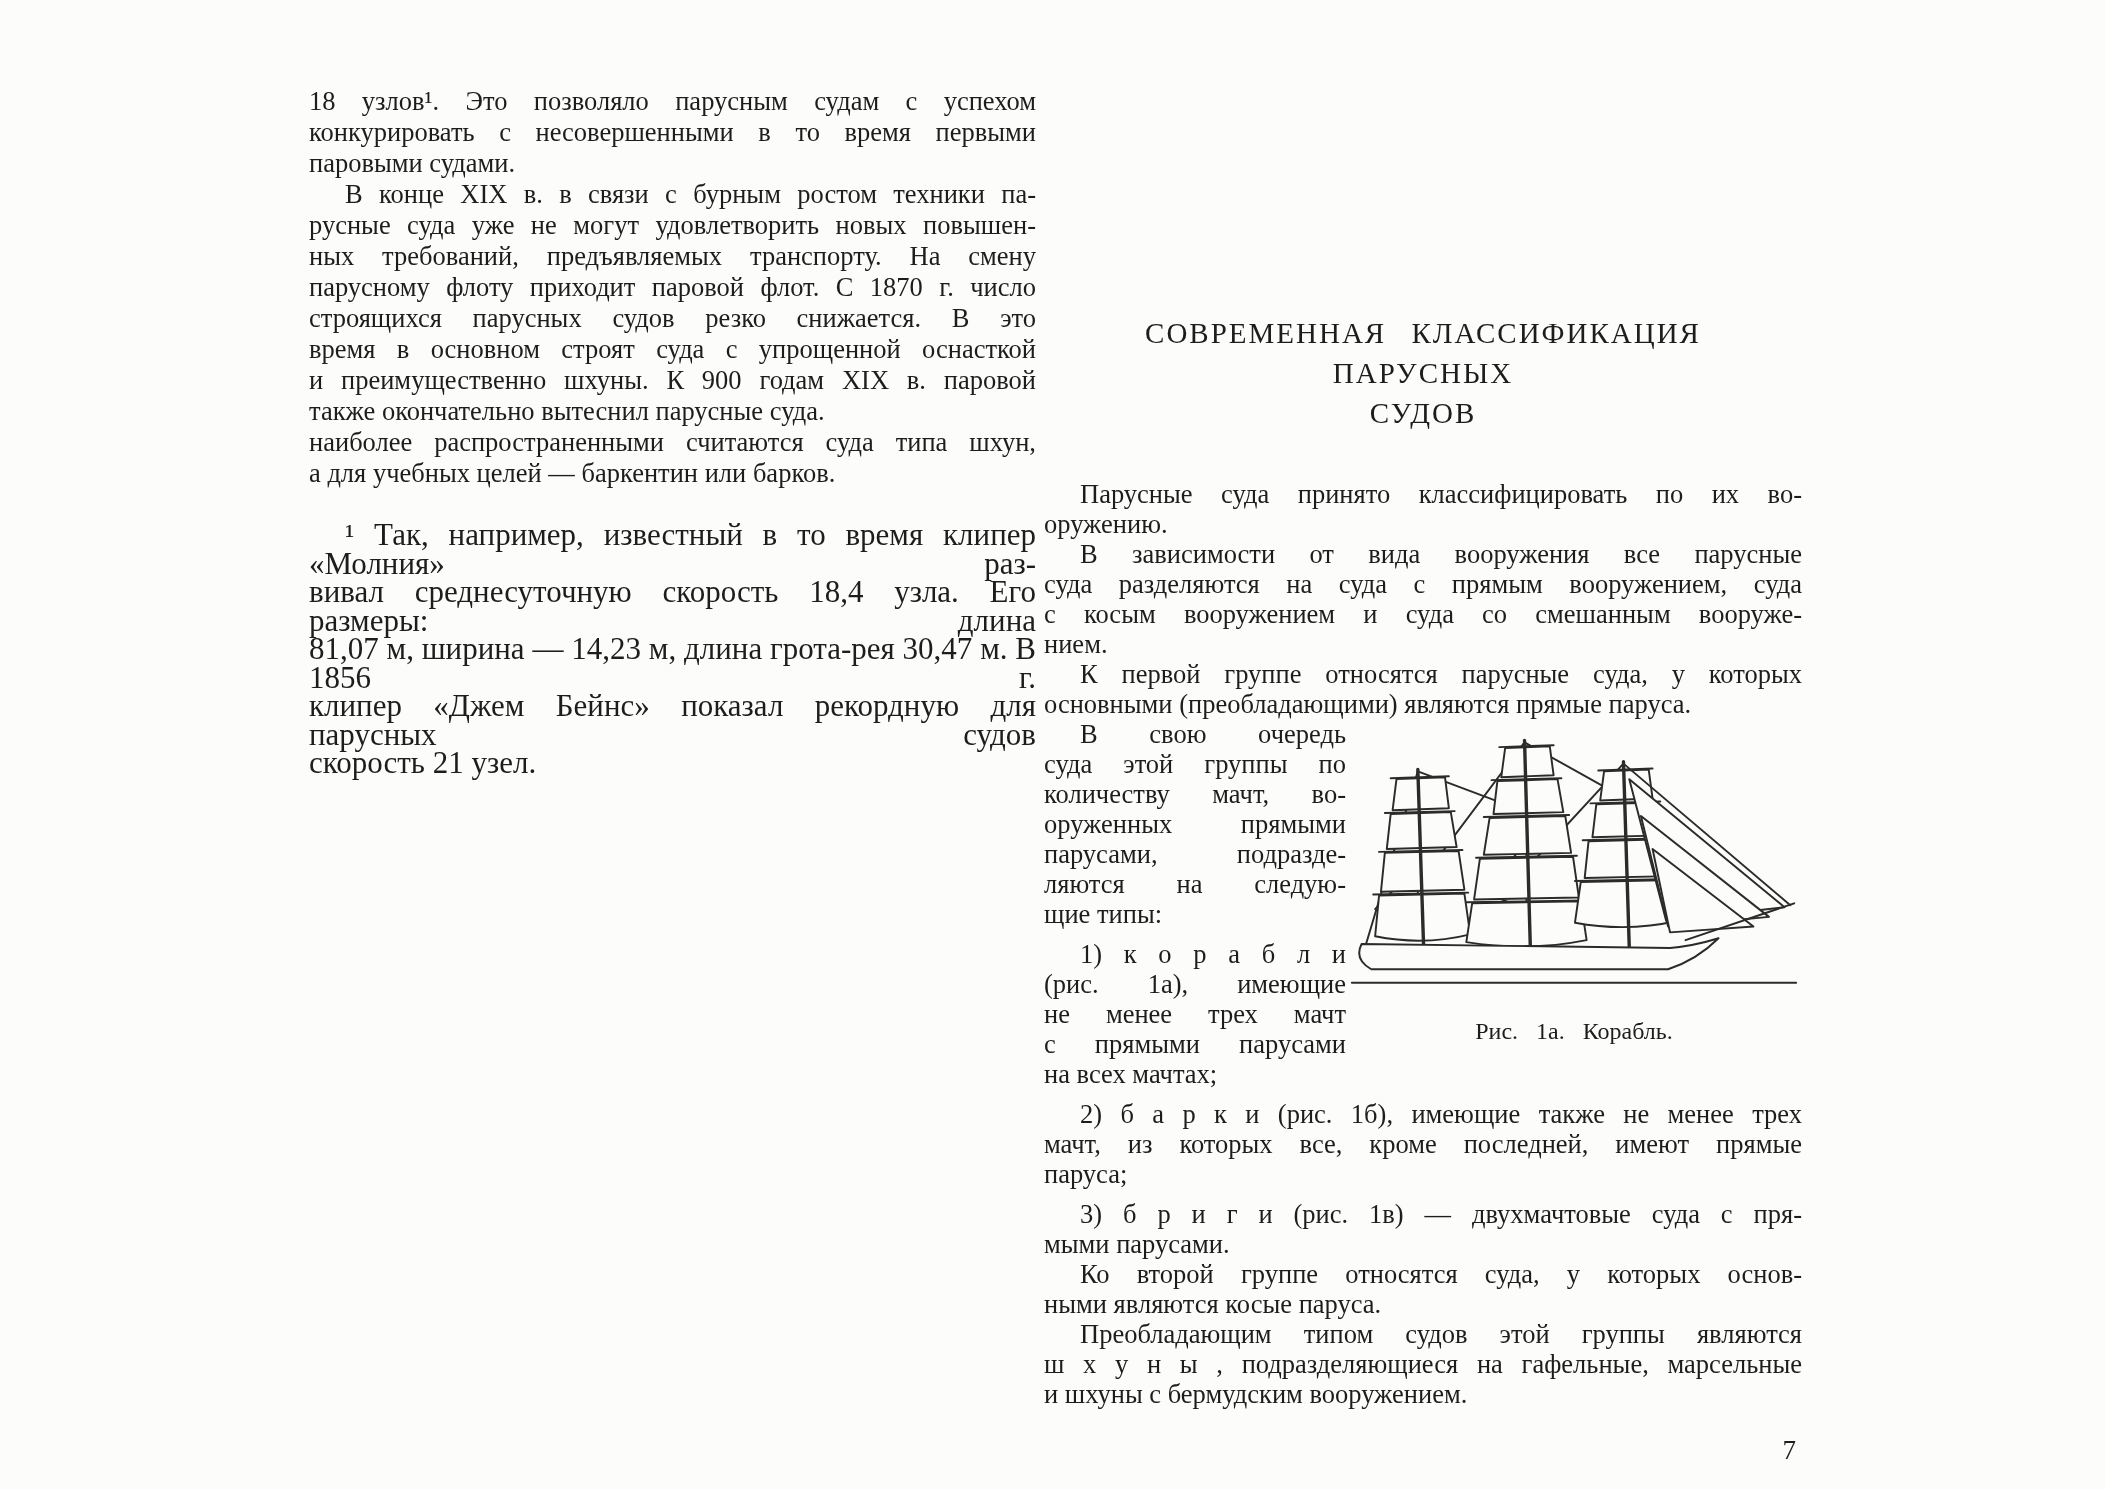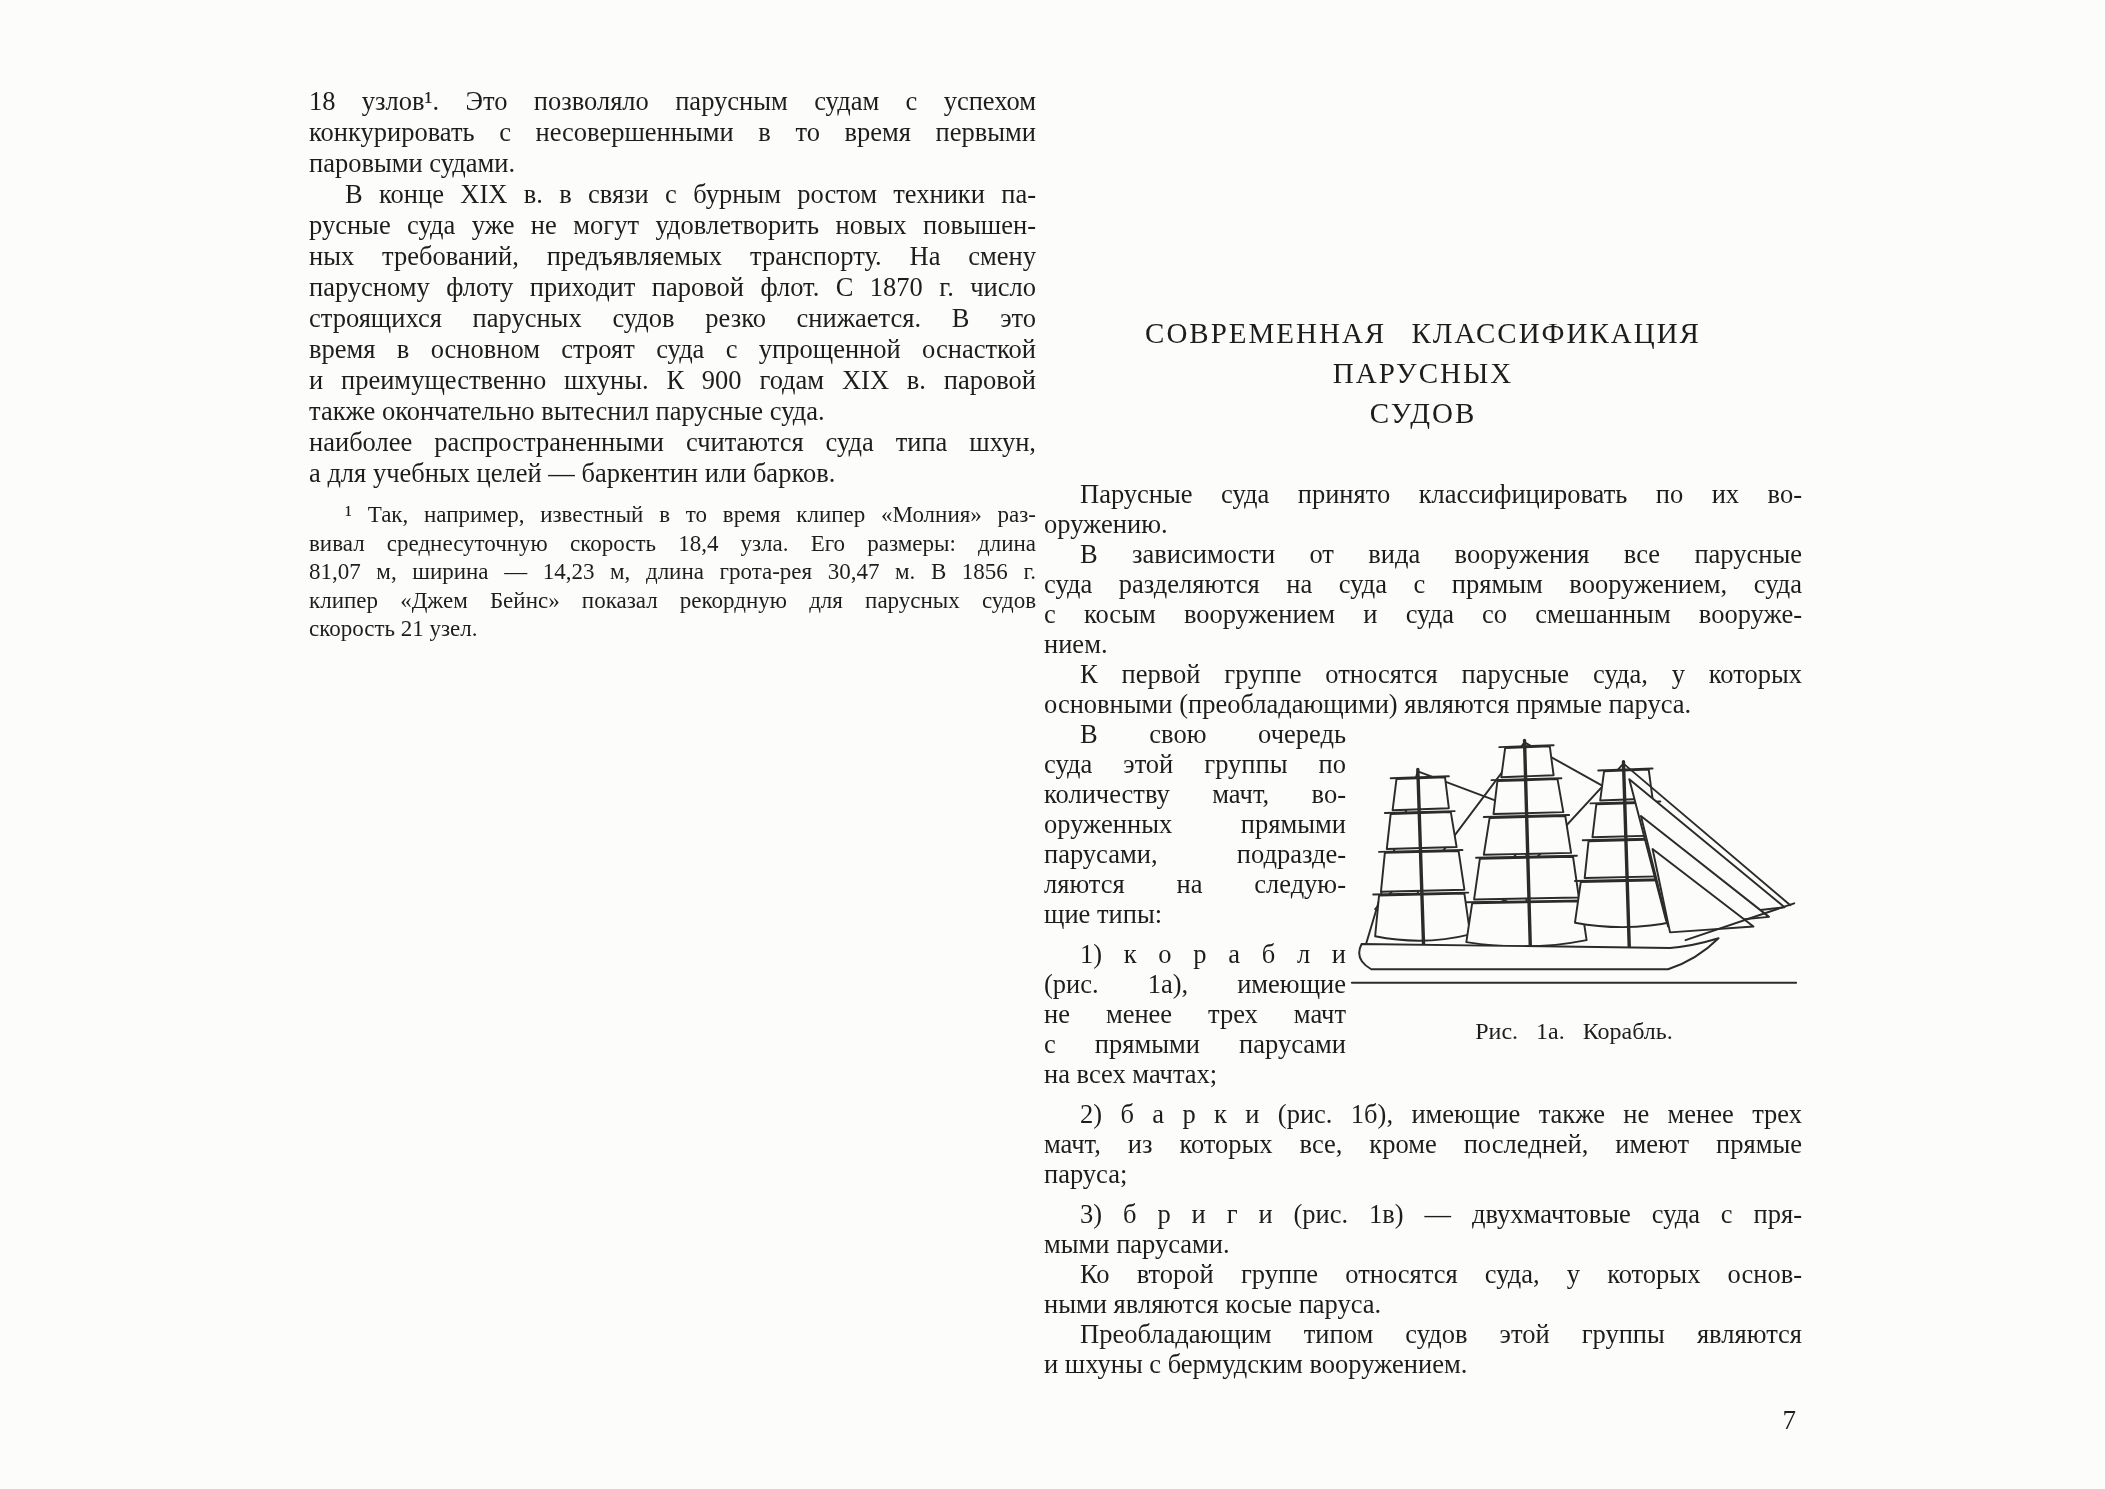--- a/index.html
+++ b/index.html
@@ -16,21 +16,21 @@
   .col.right .para{line-height:30px;}
   .para.tight{line-height:27px;}
   .listgap{margin-top:10px;}
 
   
   .tl{display:block;text-align:justify;text-align-last:justify;}
   .tl.last{text-align-last:left;}
   .tl.ind{text-indent:36px;}
   .center .tl{text-align:center;text-align-last:center;text-indent:0;}
 
-  .footnote{margin-top:12px;font-size:23px;line-height:28.5px;}
+  .footnote{margin-top:32px;font-size:31px;line-height:28.5px;}
 
   .heading{
     margin:0 0 46px 0;font-weight:normal;
     font-size:29px;line-height:40px;
     letter-spacing:2px;word-spacing:16px;
   }
 
   .figrow{display:flex;align-items:flex-start;}
   .narrow{flex:0 0 302px;width:302px;}
   .shipfig{margin:0;flex:1;display:flex;flex-direction:column;align-items:center;}
@@ -181,17 +181,18 @@
   <p class="para listgap">
       <span class="tl ind">3) б р и г и (рис. 1в) — двухмачтовые суда с пря-</span>
       <span class="tl last">мыми парусами.</span>
     </p>
   <p class="para">
       <span class="tl ind">Ко второй группе относятся суда, у которых основ-</span>
       <span class="tl last">ными являются косые паруса.</span>
     </p>
   <p class="para">
       <span class="tl ind">Преобладающим типом судов этой группы являются</span>
+      <span class="tl">ш х у н ы ,  подразделяющиеся на гафельные, марсельные</span>
       <span class="tl last">и шхуны с бермудским вооружением.</span>
     </p>
 
   <div class="pagenum">7</div>
 </section>
 
 </body></html>

